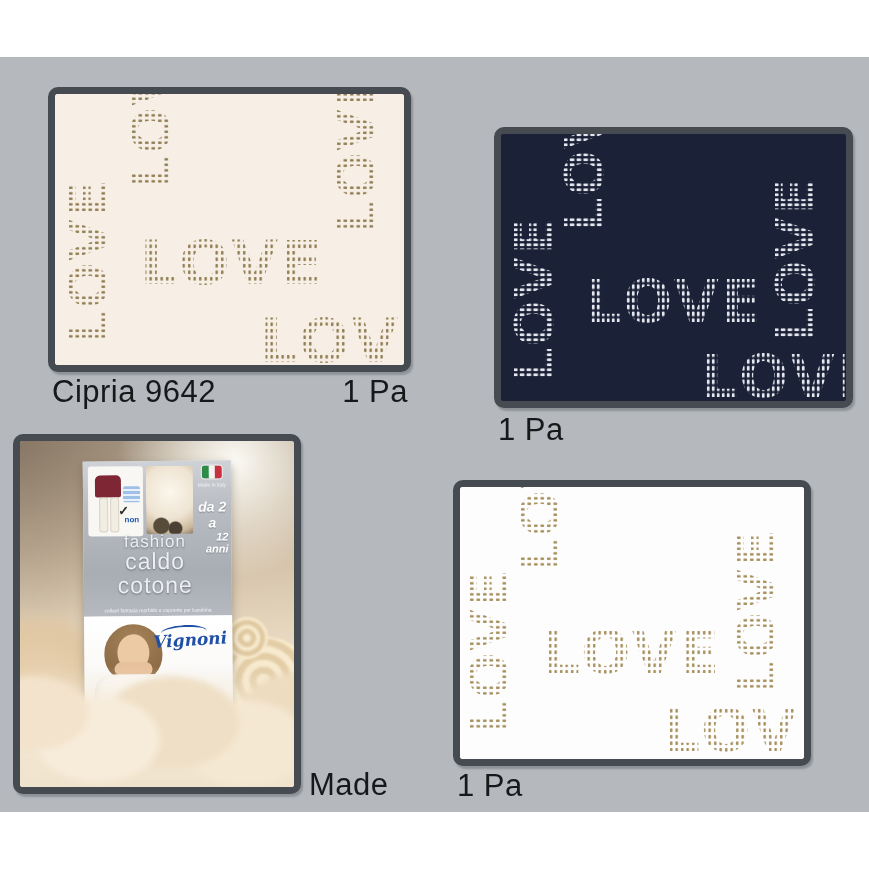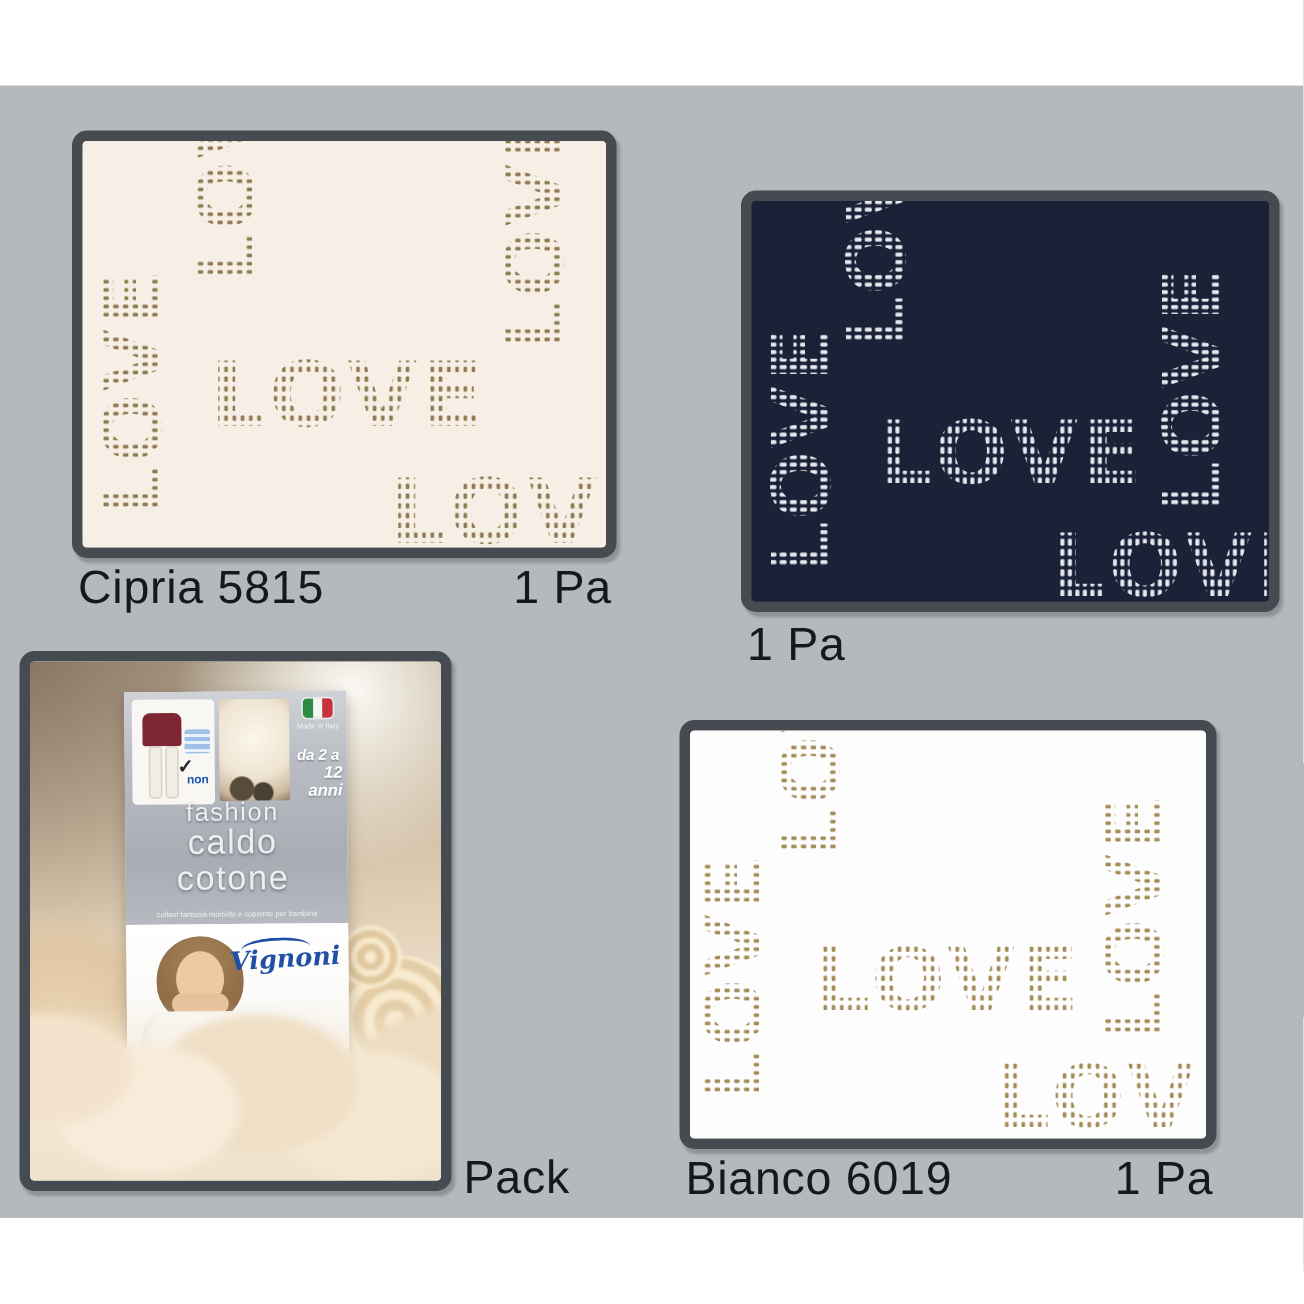--- a/index.html
+++ b/index.html
@@ -76,21 +76,21 @@
     radial-gradient(circle at 32% 88%, #574b3a 0 11%, rgba(87,75,58,0) 13%),
     radial-gradient(circle at 62% 92%, #4a4034 0 9%, rgba(74,64,52,0) 11%),
     radial-gradient(circle at 50% 38%, #fbf6ec 0%, #efe4d2 55%, #cbb99e 85%, #8a7a63 100%);}
   .pkg-side{position:absolute;left:113px;top:5px;width:32px;height:92px;text-align:center;}
   .flag{width:20px;height:13px;margin:0 auto;display:flex;border-radius:3px;overflow:hidden;
     box-shadow:0 0 0 1px rgba(255,255,255,.6);}
   .flag span{flex:1;} .fg{background:#2c8c46;} .fw{background:#f5f5f2;} .fr{background:#c8313e;}
   .made{margin-top:3px;font-size:5px;line-height:1.3;color:#eef1f4;}
   .age{margin-top:10px;color:#ffffff;font-style:italic;font-weight:bold;
     text-shadow:0 1px 1px #83888f;}
-  .age-1{font-size:10px;} .age-2{font-size:11px;text-align:right;}
+  .age-1{font-size:14px;} .age-2{font-size:11px;text-align:right;}
   .pkg-title{position:absolute;left:0;right:5px;top:71px;text-align:center;color:#eceef2;
     text-shadow:0 1px 2px rgba(95,100,110,.85);}
   .t-fashion{font-size:17px;letter-spacing:1px;}
   .t-caldo{font-size:23px;margin-top:-4px;letter-spacing:1px;}
   .t-cotone{font-size:23px;margin-top:-3px;letter-spacing:1px;}
   .pkg-tagline{position:absolute;bottom:3px;width:100%;text-align:center;font-size:5px;color:#eff1f4;}
   .pkg-bottom{position:relative;height:135px;background:linear-gradient(180deg,#ffffff,#f4f2ee);}
   .girl{position:absolute;left:6px;top:8px;width:92px;height:124px;}
   .girl-hair{position:absolute;left:14px;top:0;width:58px;height:58px;background:
     radial-gradient(circle at 50% 30%,#a5835a,#8a6842 80%);border-radius:50% 50% 46% 46%;}
@@ -125,21 +125,21 @@
       <g class="love" fill="url(#dots-cipria)">
         <text x="85" y="190" font-size="60">LOVE</text>
         <text transform="translate(52 250) rotate(-90)" font-size="54">LOVE</text>
         <text transform="translate(115 95) rotate(-90)" font-size="54">LOVE</text>
         <text transform="translate(320 140) rotate(-90)" font-size="54">LOVE</text>
         <text x="205" y="268" font-size="60">LOVE</text>
       </g>
     </svg>
   </div>
   <div class="label-row" id="lr-cipria">
-    <span>Cipria 5815</span>
+    <span>Cipria 9642</span>
     <span>1 Pa</span>
   </div>
 
   <div class="panel-frame" id="frame-blu">
     <svg class="swatch-svg" width="345" height="267" viewBox="0 0 345 267">
       <defs>
         <pattern id="dots-blu" width="5" height="6.8" patternUnits="userSpaceOnUse">
           <rect x="0.9" y="0.8" width="2.7" height="4.6" rx="0.9" fill="#e4e8ee"></rect>
         </pattern>
       </defs>
@@ -168,21 +168,20 @@
       <g class="love" fill="url(#dots-bianco)">
         <text x="83" y="186" font-size="58">LOVE</text>
         <text transform="translate(48 247) rotate(-90)" font-size="54">LOVE</text>
         <text transform="translate(99 85) rotate(-90)" font-size="54">LOVE</text>
         <text transform="translate(315 207) rotate(-90)" font-size="54">LOVE</text>
         <text x="203" y="264" font-size="58">LOVE</text>
       </g>
     </svg>
   </div>
   <div class="label-row" id="lr-bianco">
-    <span>Bianco 6019</span>
     <span>1 Pa</span>
   </div>
 
   <div class="panel-frame" id="frame-pack">
     <div class="photo">
       <div class="ph-bg"></div>
       <div class="ph-fur-left"></div>
       <div class="ph-rose ph-rose-big"></div>
       <div class="ph-rose ph-rose-small"></div>
 
@@ -225,14 +224,14 @@
             <div class="girl-knees"></div>
           </div>
           <div class="brand">Vignoni</div>
           <div class="eco"></div>
         </div>
       </div>
 
       <div class="ph-fluff"></div>
     </div>
   </div>
-  <div class="pack-label">Pack</div>
+  <div class="pack-label">Made</div>
 </div>
 
 </body></html>

